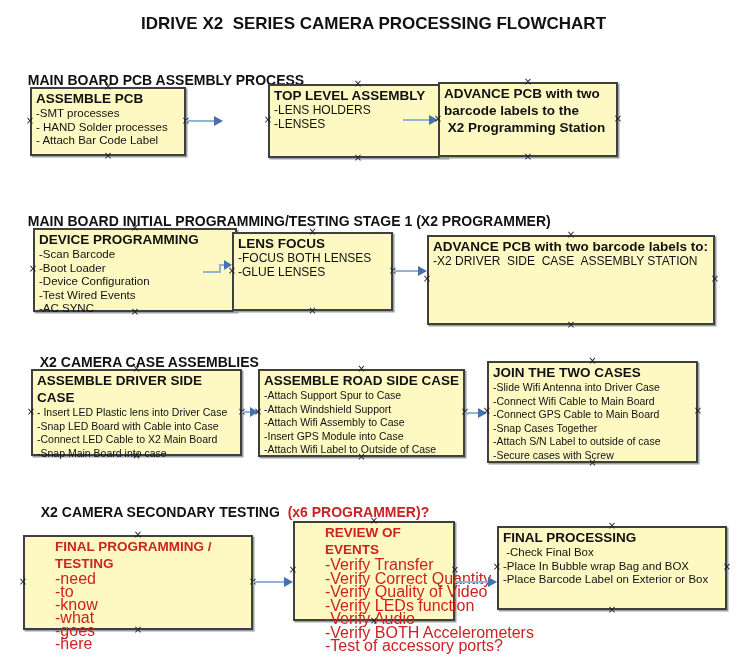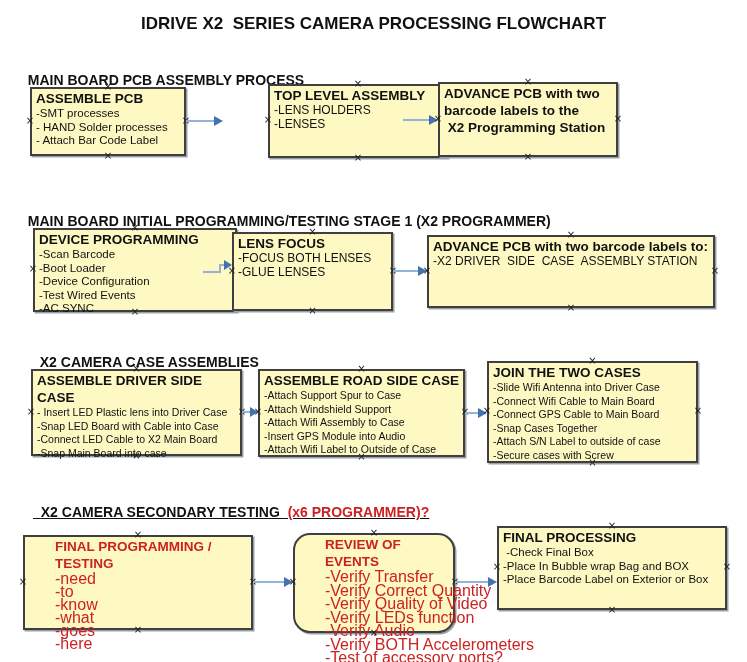--- a/index.html
+++ b/index.html
@@ -124,21 +124,21 @@
   <div class="bt">LENS FOCUS</div>
   <div class="it">-FOCUS BOTH LENSES</div>
   <div class="it">-GLUE LENSES</div>
 </div>
 
 <svg class="arrow" style="left:393px;top:263px;" width="34" height="16">
   <line x1="0" y1="8" x2="25" y2="8"></line>
     <polygon points="25,3 34,8 25,13"></polygon>
 </svg>
 
-<div class="box i12" style="left:427px;top:235px;width:288px;height:73px;">
+<div class="box i12" style="left:427px;top:235px;width:288px;height:90px;">
   <i class="an at"></i>
     <i class="an ab"></i>
     <i class="an al"></i>
     <i class="an ar"></i>
   <div class="bt">ADVANCE PCB with two barcode labels to:</div>
   <div class="it">-X2 DRIVER  SIDE  CASE  ASSEMBLY STATION</div>
 </div>
 
 <div class="sec-h" style="left:32px;top:338px;">
   <span>X2 CAMERA CASE ASSEMBLIES</span>
@@ -163,21 +163,21 @@
 
 <div class="box i105" style="left:258px;top:369px;width:207px;height:88px;">
   <i class="an at"></i>
     <i class="an ab"></i>
     <i class="an al"></i>
     <i class="an ar"></i>
   <div class="bt">ASSEMBLE ROAD SIDE CASE</div>
   <div class="it">-Attach Support Spur to Case</div>
   <div class="it">-Attach Windshield Support</div>
   <div class="it">-Attach Wifi Assembly to Case</div>
-  <div class="it">-Insert GPS Module into Audio</div>
+  <div class="it">-Insert GPS Module into Case</div>
   <div class="it">-Attach Wifi Label to Outside of Case</div>
 </div>
 
 <svg class="arrow" style="left:465px;top:405px;" width="22" height="16">
   <line x1="0" y1="8" x2="13" y2="8"></line>
     <polygon points="13,3 22,8 13,13"></polygon>
 </svg>
 
 <div class="box i105" style="left:487px;top:361px;width:211px;height:102px;">
   <i class="an at"></i>
@@ -186,21 +186,21 @@
     <i class="an ar"></i>
   <div class="bt">JOIN THE TWO CASES</div>
   <div class="it">-Slide Wifi Antenna into Driver Case</div>
   <div class="it">-Connect Wifi Cable to Main Board</div>
   <div class="it">-Connect GPS Cable to Main Board</div>
   <div class="it">-Snap Cases Together</div>
   <div class="it">-Attach S/N Label to outside of case</div>
   <div class="it">-Secure cases with Screw</div>
 </div>
 
-<div class="sec-h" style="left:33px;top:488px;text-decoration:underline;">
+<div class="sec-h" style="left:33px;top:488px;">
   <span>X2 CAMERA SECONDARY TESTING </span><span class="red"> (x6 PROGRAMMER)?</span>
 </div>
 
 <div class="box red i11 lh13" style="left:23px;top:535px;width:230px;height:95px;">
   <i class="an at"></i>
     <i class="an ab"></i>
     <i class="an al"></i>
     <i class="an ar"></i>
   <div class="bt">FINAL PROGRAMMING / TESTING</div>
   <div class="it">-need</div>
@@ -209,21 +209,21 @@
   <div class="it">-what</div>
   <div class="it">-goes</div>
   <div class="it">-here</div>
 </div>
 
 <svg class="arrow" style="left:253px;top:574px;" width="40" height="16">
   <line x1="0" y1="8" x2="31" y2="8"></line>
     <polygon points="31,3 40,8 31,13"></polygon>
 </svg>
 
-<div class="box red i11" style="left:293px;top:533px;width:162px;height:100px;border-radius:17px;">
+<div class="box red i11" style="left:293px;top:521px;width:162px;height:100px;">
   <i class="an at"></i>
     <i class="an ab"></i>
     <i class="an al"></i>
     <i class="an ar"></i>
   <div class="bt">REVIEW OF EVENTS</div>
   <div class="it">-Verify Transfer</div>
   <div class="it">-Verify Correct Quantity</div>
   <div class="it">-Verify Quality of Video</div>
   <div class="it">-Verify LEDs function</div>
   <div class="it">-Verify Audio</div>

